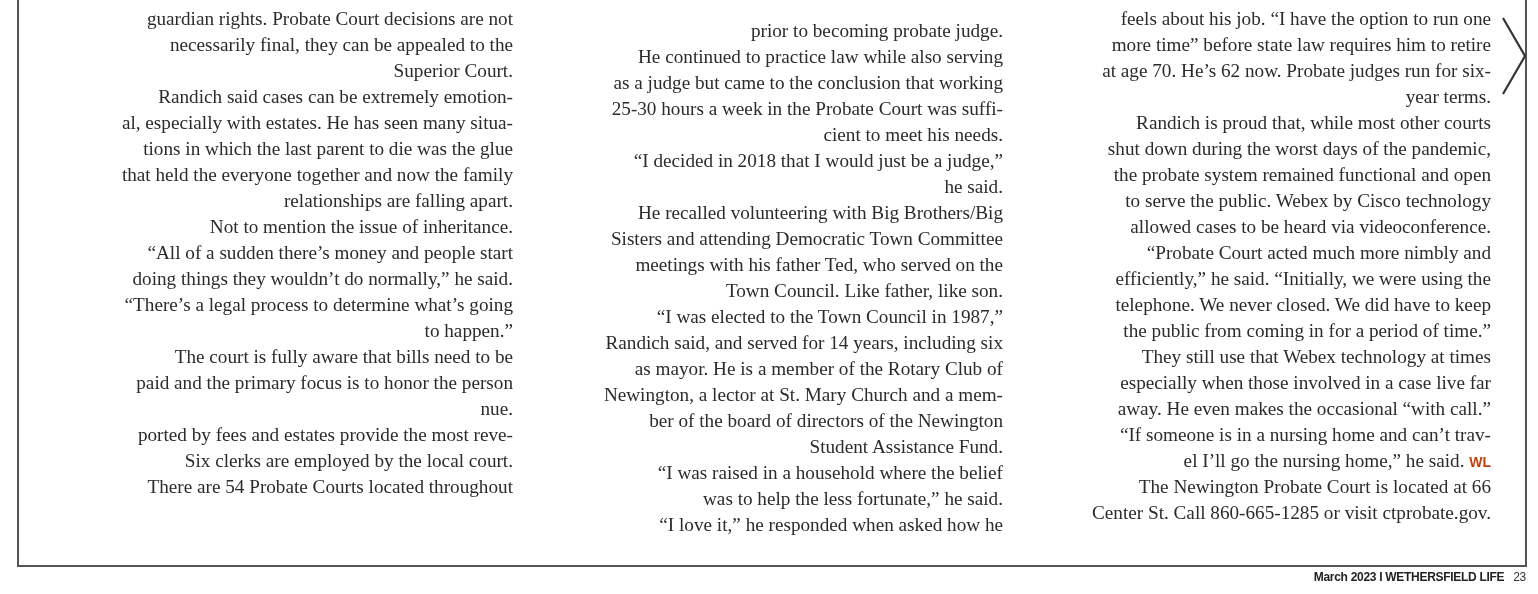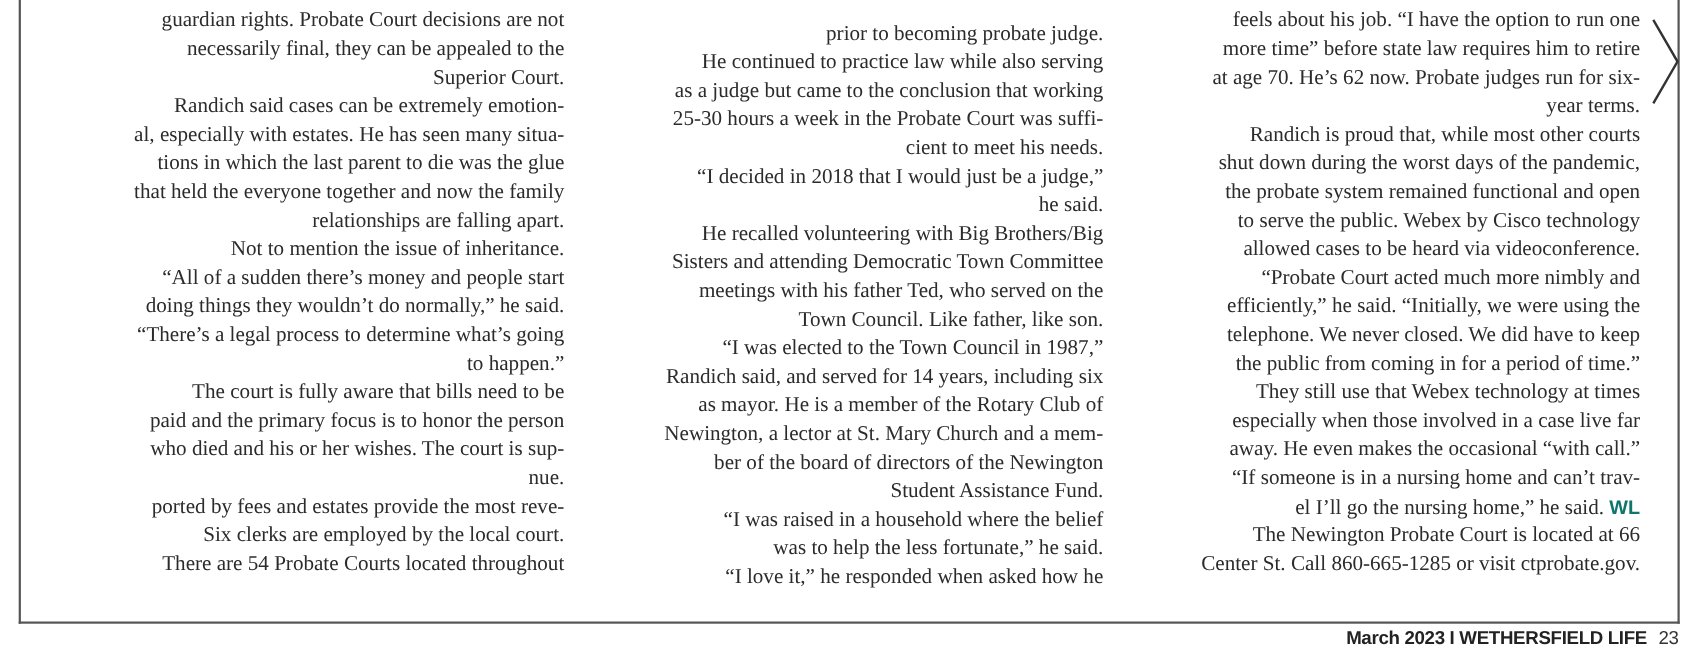--- a/index.html
+++ b/index.html
@@ -21,29 +21,29 @@
     text-align: right; white-space: nowrap;
   }
   .col1 { left: 53px; width: 460px; }
   .col2 { left: 541px; width: 462px; margin-top: 12px; }
   .col3 { left: 1029px; width: 462px; }
   .line { display: block; height: 26px; }
   .indent { padding-left: 38px; }
   .italic { }
   .wl {
     font-family: "Liberation Sans", "DejaVu Sans", sans-serif;
-    font-weight: bold; color: #0f766e; font-size: 18px;
+    font-weight: bold; color: #c2410c; font-size: 14px;
   }
   .chevron {
     position: absolute; left: 1500px; top: 16px; width: 30px; height: 82px;
   }
   .footer {
     position: absolute; right: 12px; top: 570px;
     font-family: "Liberation Sans", "DejaVu Sans", sans-serif;
-    font-size: 17px; color: #222; letter-spacing: -0.3px;
+    font-size: 12px; color: #222; letter-spacing: -0.3px;
   }
   .footer .b { font-weight: bold; font-stretch: condensed; }
   .footer .pg { font-weight: normal; margin-left: 6px; color: #333; }
 </style>
 </head>
 <body>
 
 <div class="frame"></div>
 
 <div class="col col1" id="col0">
@@ -55,21 +55,20 @@
     <span class="line"><span>tions in which the last parent to die was the glue</span></span>
     <span class="line"><span>that held the everyone together and now the family</span></span>
     <span class="line"><span>relationships are falling apart.</span></span>
     <span class="line indent"><span>Not to mention the issue of inheritance.</span></span>
     <span class="line indent"><span>“All of a sudden there’s money and people start</span></span>
     <span class="line"><span>doing things they wouldn’t do normally,” he said.</span></span>
     <span class="line"><span>“There’s a legal process to determine what’s going</span></span>
     <span class="line"><span>to happen.”</span></span>
     <span class="line indent"><span>The court is fully aware that bills need to be</span></span>
     <span class="line"><span>paid and the primary focus is to honor the person</span></span>
-    <span class="line"><span>who died and his or her wishes. The court is sup-</span></span>
     <span class="line"><span>nue.</span></span>
     <span class="line"><span>ported by fees and estates provide the most reve-</span></span>
     <span class="line indent"><span>Six clerks are employed by the local court.</span></span>
     <span class="line"><span>There are 54 Probate Courts located throughout</span></span>
   </div>
 <div class="col col2" id="col1">
     <span class="line"><span>prior to becoming probate judge.</span></span>
     <span class="line indent"><span>He continued to practice law while also serving</span></span>
     <span class="line"><span>as a judge but came to the conclusion that working</span></span>
     <span class="line"><span>25-30 hours a week in the Probate Court was suffi-</span></span>

